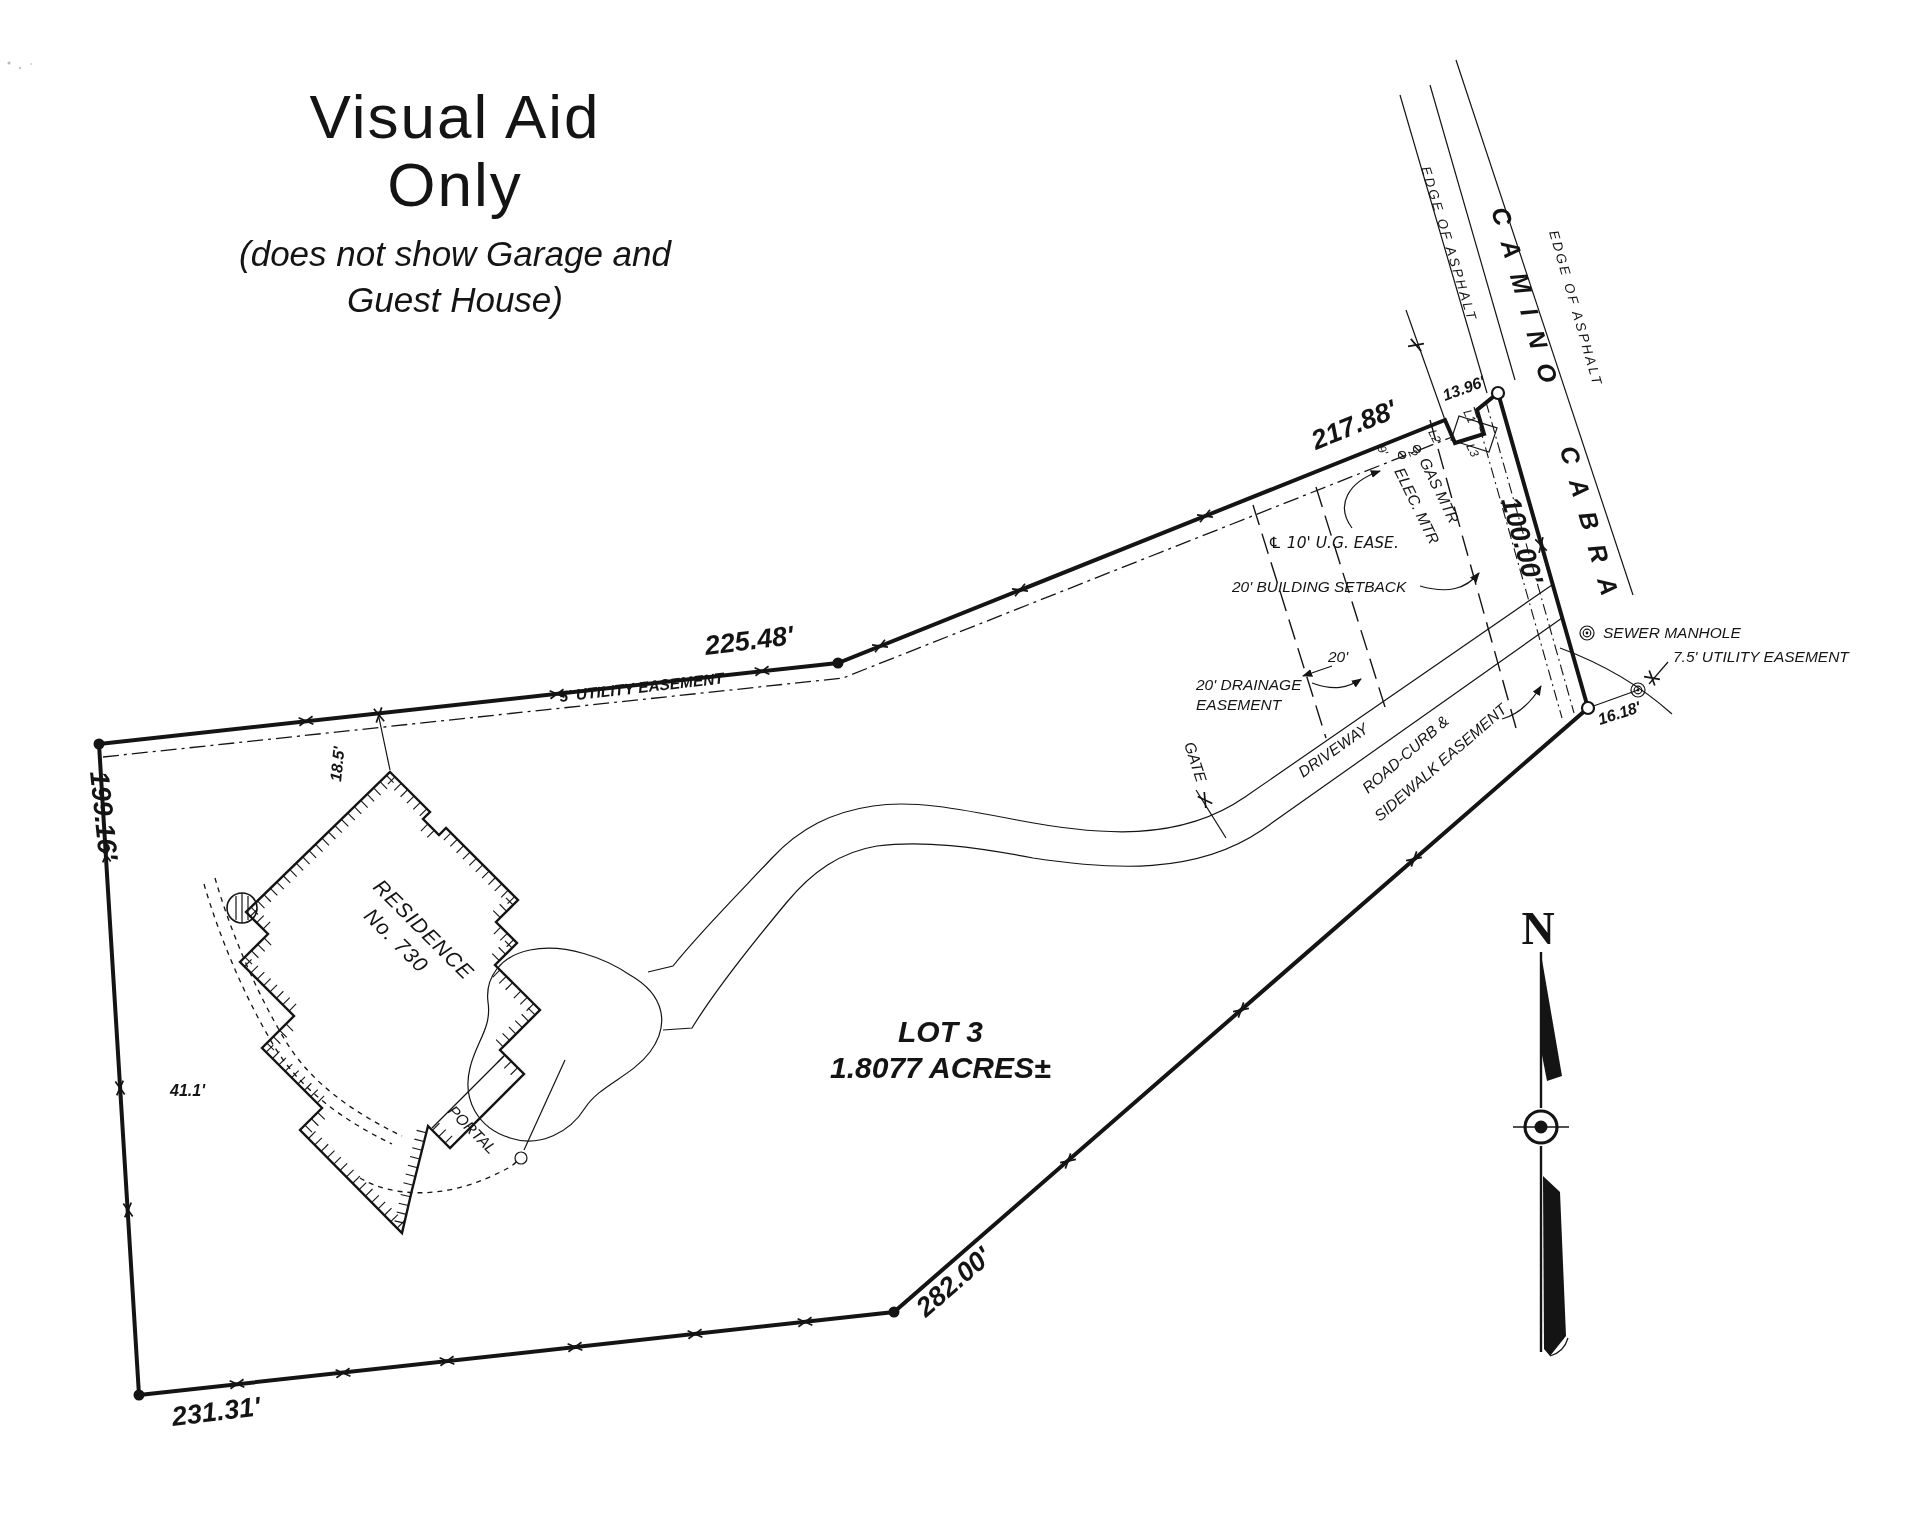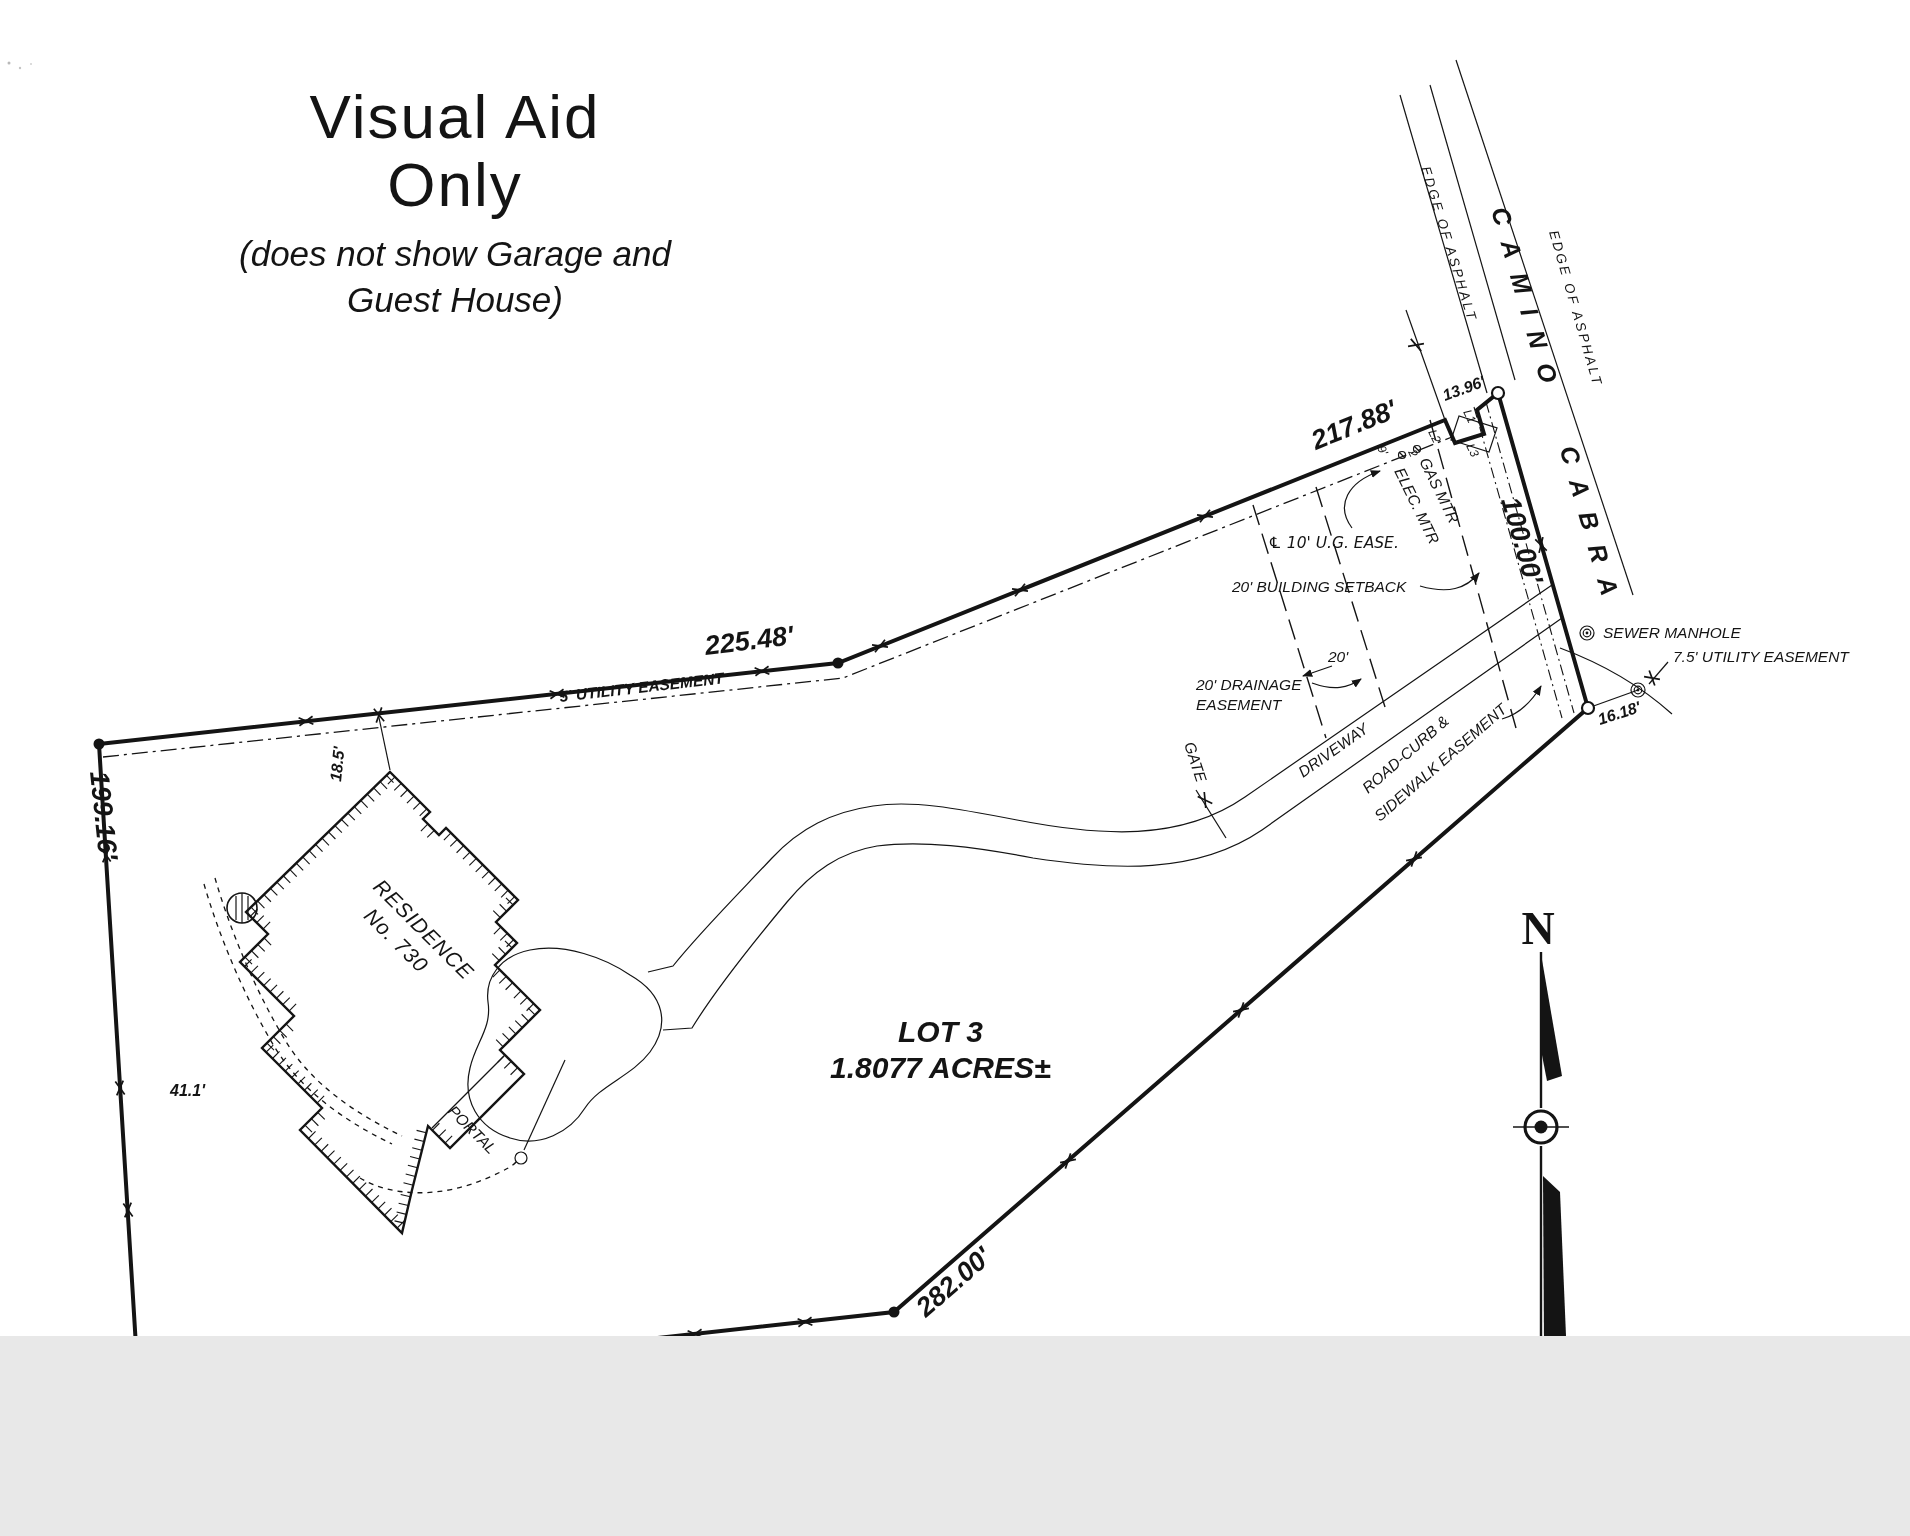--- a/index.html
+++ b/index.html
@@ -1,16 +1,16 @@
 <!DOCTYPE html>
 <html><head>
 <meta charset="utf-8">
 <style>
   html,body{margin:0;padding:0;background:#e8e8e8;}
-  .page{position:relative;width:1910px;height:1336px;background:#ffffff;overflow:hidden;
+  .page{position:relative;width:1910px;height:1536px;background:#ffffff;overflow:hidden;
         font-family:"Liberation Sans",sans-serif;}
   svg text{fill:#141414;}
   .title  {font:300 62px "Liberation Sans",sans-serif;letter-spacing:2px;}
   .subtitle{font:italic 300 35px "Liberation Sans",sans-serif;}
   .dim    {font:italic bold 27px "Liberation Sans",sans-serif;}
   .dim-sm {font:italic bold 16px "Liberation Sans",sans-serif;}
   .lbl    {font:italic 15.5px "Liberation Sans",sans-serif;}
   .lbl-b  {font:italic bold 15.5px "Liberation Sans",sans-serif;}
   .tiny   {font:italic 12px "Liberation Sans",sans-serif;}
   .street {font:italic bold 25px "Liberation Sans",sans-serif;letter-spacing:16px;word-spacing:28px;}

